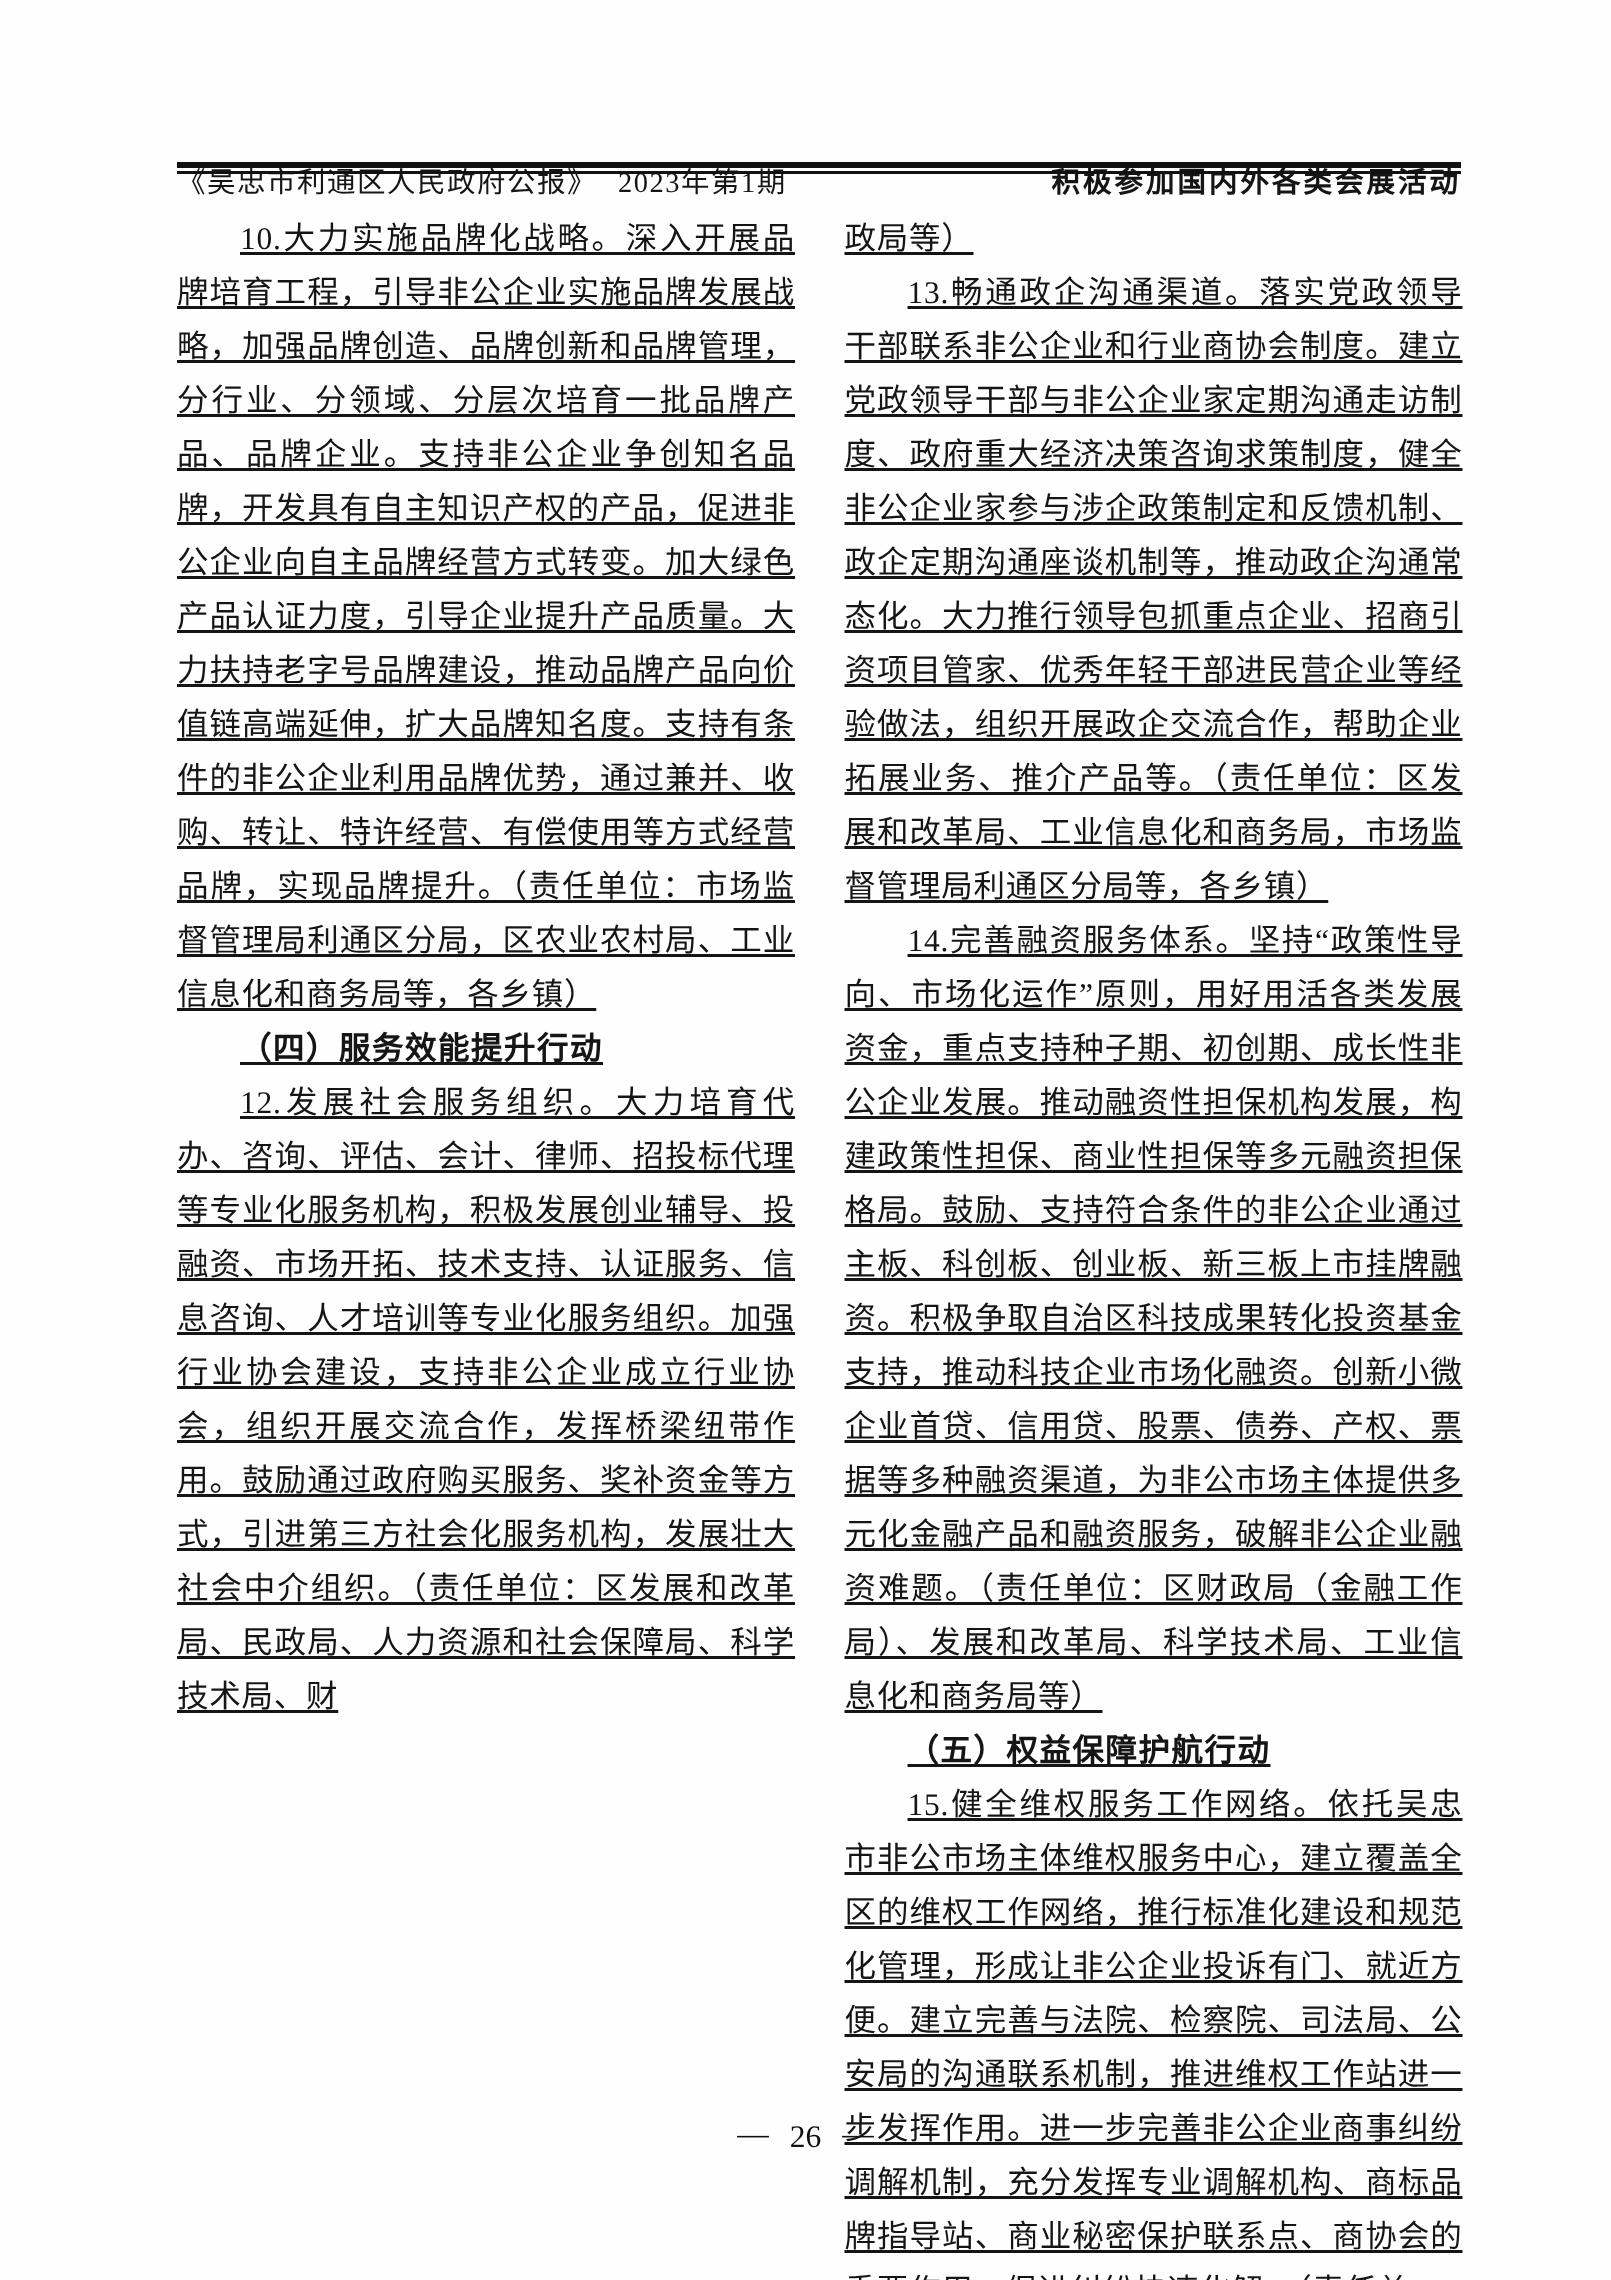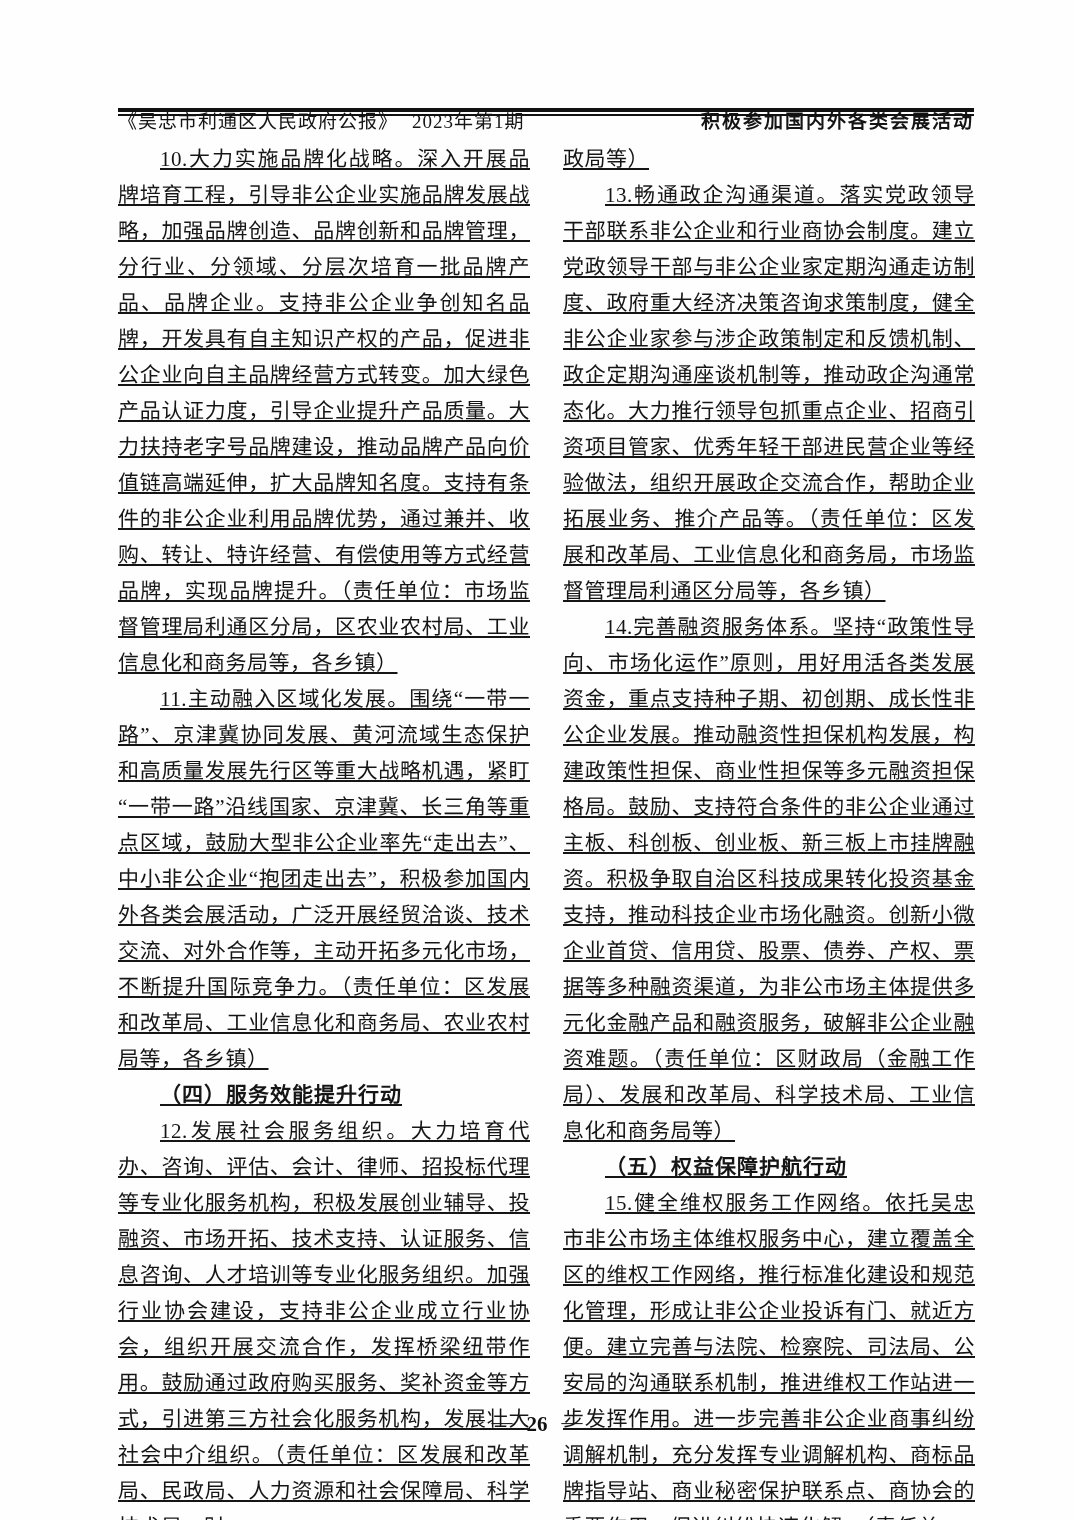--- a/index.html
+++ b/index.html
@@ -90,21 +90,21 @@
     top: 1412px;
     text-align: center;
     font-size: 21px;
     color: #111;
   }
   .page-footer .dash {
     display: inline-block;
     margin: 0 14px;
     transform: translateY(-2px);
   }
-  .page-number { font-weight: bold; }
+  .page-number { font-weight: normal; }
 </style>
 </head>
 <body>
 
 <div class="page">
 
   <header class="page-header">
     <div class="header-left">
       <span class="gazette-title">《吴忠市利通区人民政府公报》</span>
       <span class="gazette-issue">2023年第1期</span>
@@ -113,21 +113,20 @@
   </header>
 
   <div class="header-rule">
     <div class="rule-thick"></div>
     <div class="rule-thin"></div>
   </div>
 
   <main class="document-body">
     <section class="col">
       <p class="body">10.大力实施品牌化战略。深入开展品牌培育工程，引导非公企业实施品牌发展战略，加强品牌创造、品牌创新和品牌管理，分行业、分领域、分层次培育一批品牌产品、品牌企业。支持非公企业争创知名品牌，开发具有自主知识产权的产品，促进非公企业向自主品牌经营方式转变。加大绿色产品认证力度，引导企业提升产品质量。大力扶持老字号品牌建设，推动品牌产品向价值链高端延伸，扩大品牌知名度。支持有条件的非公企业利用品牌优势，通过兼并、收购、转让、特许经营、有偿使用等方式经营品牌，实现品牌提升。（责任单位：市场监督管理局利通区分局，区农业农村局、工业信息化和商务局等，各乡镇）</p>
-      <p class="body">11.主动融入区域化发展。围绕“一带一路”、京津冀协同发展、黄河流域生态保护和高质量发展先行区等重大战略机遇，紧盯“一带一路”沿线国家、京津冀、长三角等重点区域，鼓励大型非公企业率先“走出去”、中小非公企业“抱团走出去”，积极参加国内外各类会展活动，广泛开展经贸洽谈、技术交流、对外合作等，主动开拓多元化市场，不断提升国际竞争力。（责任单位：区发展和改革局、工业信息化和商务局、农业农村局等，各乡镇）</p>
       <p class="heading">（四）服务效能提升行动</p>
       <p class="body">12.发展社会服务组织。大力培育代办、咨询、评估、会计、律师、招投标代理等专业化服务机构，积极发展创业辅导、投融资、市场开拓、技术支持、认证服务、信息咨询、人才培训等专业化服务组织。加强行业协会建设，支持非公企业成立行业协会，组织开展交流合作，发挥桥梁纽带作用。鼓励通过政府购买服务、奖补资金等方式，引进第三方社会化服务机构，发展壮大社会中介组织。（责任单位：区发展和改革局、民政局、人力资源和社会保障局、科学技术局、财</p>
     </section>
 
     <section class="col">
       <p class="continuation">政局等）</p>
       <p class="body">13.畅通政企沟通渠道。落实党政领导干部联系非公企业和行业商协会制度。建立党政领导干部与非公企业家定期沟通走访制度、政府重大经济决策咨询求策制度，健全非公企业家参与涉企政策制定和反馈机制、政企定期沟通座谈机制等，推动政企沟通常态化。大力推行领导包抓重点企业、招商引资项目管家、优秀年轻干部进民营企业等经验做法，组织开展政企交流合作，帮助企业拓展业务、推介产品等。（责任单位：区发展和改革局、工业信息化和商务局，市场监督管理局利通区分局等，各乡镇）</p>
       <p class="body">14.完善融资服务体系。坚持“政策性导向、市场化运作”原则，用好用活各类发展资金，重点支持种子期、初创期、成长性非公企业发展。推动融资性担保机构发展，构建政策性担保、商业性担保等多元融资担保格局。鼓励、支持符合条件的非公企业通过主板、科创板、创业板、新三板上市挂牌融资。积极争取自治区科技成果转化投资基金支持，推动科技企业市场化融资。创新小微企业首贷、信用贷、股票、债券、产权、票据等多种融资渠道，为非公市场主体提供多元化金融产品和融资服务，破解非公企业融资难题。（责任单位：区财政局（金融工作局）、发展和改革局、科学技术局、工业信息化和商务局等）</p>
       <p class="heading">（五）权益保障护航行动</p>
       <p class="body">15.健全维权服务工作网络。依托吴忠市非公市场主体维权服务中心，建立覆盖全区的维权工作网络，推行标准化建设和规范化管理，形成让非公企业投诉有门、就近方便。建立完善与法院、检察院、司法局、公安局的沟通联系机制，推进维权工作站进一步发挥作用。进一步完善非公企业商事纠纷调解机制，充分发挥专业调解机构、商标品牌指导站、商业秘密保护联系点、商协会的重要作用，促进纠纷快速化解。（责任单</p>

